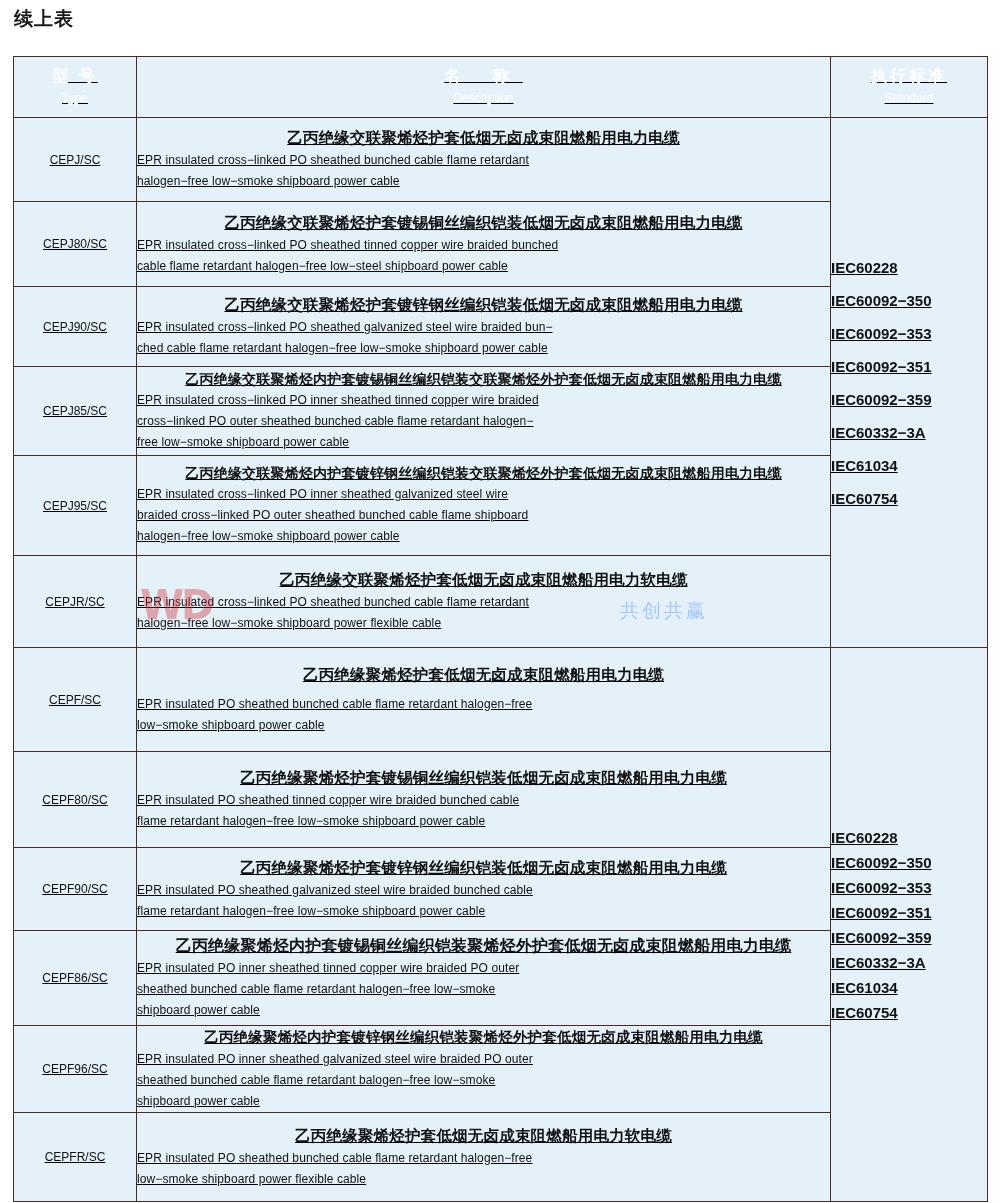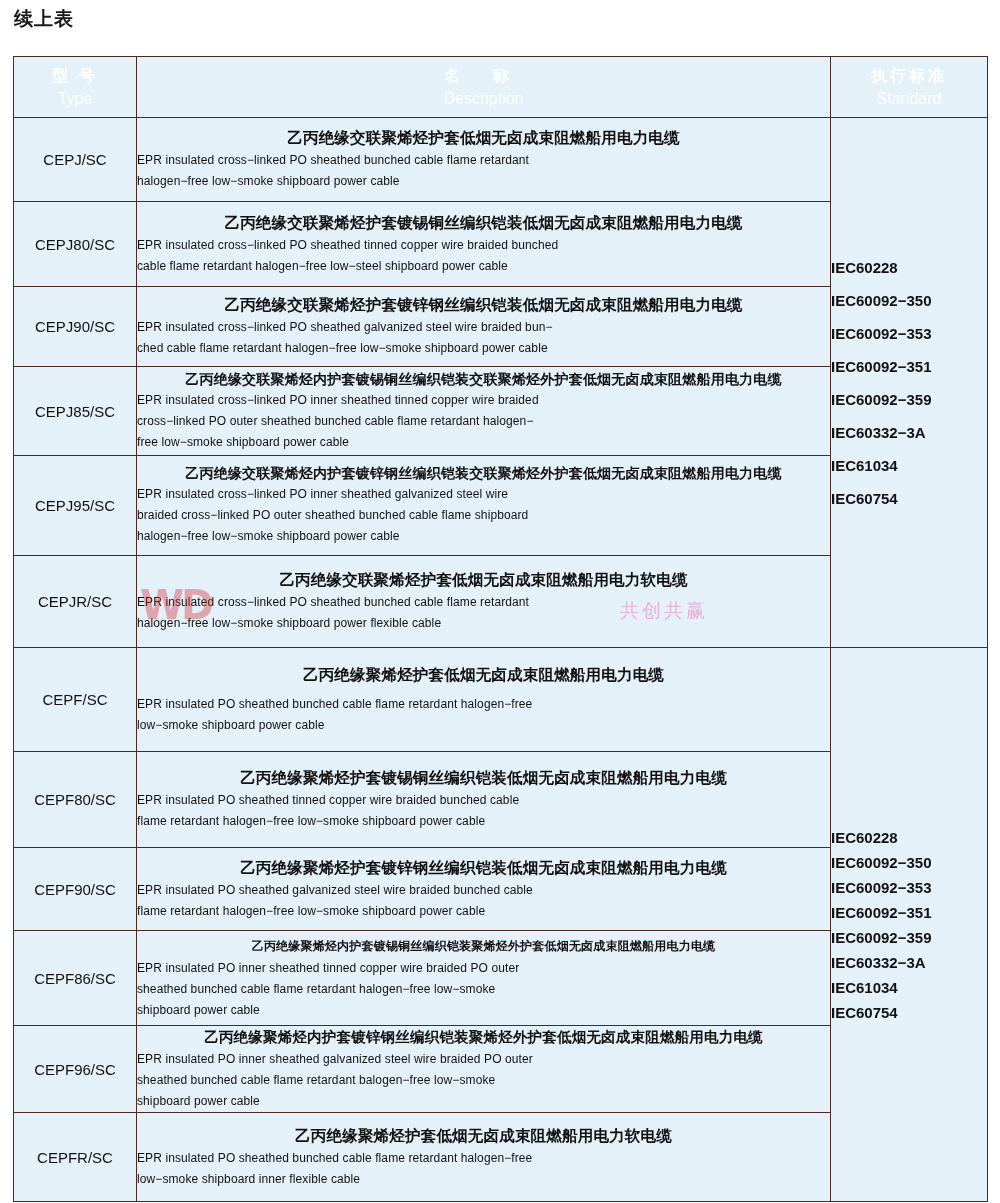--- a/index.html
+++ b/index.html
@@ -38,20 +38,21 @@
     left: 13px;
     top: 56px;
     width: 974px;
   }
 
   table.spec {
     border-collapse: collapse;
     width: 974px;
     table-layout: fixed;
     background: #fde047;
+    text-decoration: underline;
   }
 
   table.spec td, table.spec th {
     border: 1.5px solid #4a2a22;
     vertical-align: middle;
     padding: 0;
     background: #e4f1f9;
   }
 
   
@@ -69,28 +70,28 @@
   }
   thead th .cn {
     display: block;
     font-size: 16px;
     letter-spacing: 3px;
     line-height: 23px;
     font-weight: bold;
   }
   thead th .en {
     display: block;
-    font-size: 16px;
+    font-size: 12px;
     line-height: 23px;
   }
   thead th.desc-h .cn { letter-spacing: 14px; }
 
   td.type-cell {
     text-align: center;
-    font-size: 15px;
+    font-size: 12px;
     color: #111;
     letter-spacing: 0px;
     white-space: nowrap;
   }
 
   td.desc-cell {
     padding: 6px 4px 6px 12px;
     color: #111;
   }
   .cn-line {
@@ -152,21 +153,21 @@
     font-size: 36px;
     font-weight: bold;
     color: #c8303a;
     letter-spacing: 2px;
   }
   .wm-sub {
     position: absolute;
     left: 480px;
     top: 26px;
     font-size: 19px;
-    color: #ec4899;
+    color: #3b82f6;
     letter-spacing: 3px;
   }
 </style>
 </head>
 <body>
 
 <div class="page">
 
   <div class="page-title">续上表</div>
 
@@ -317,21 +318,21 @@
             <div class="en-block">
               <div class="en-line">EPR insulated PO sheathed galvanized steel wire braided bunched cable</div>
               <div class="en-line">flame retardant halogen−free low−smoke shipboard power cable</div>
             </div>
           </td>
         </tr>
 
         <tr style="height:95px">
           <td class="type-cell">CEPF86/SC</td>
           <td class="desc-cell">
-            <div class="cn-line" style="font-size:12px">乙丙绝缘聚烯烃内护套镀锡铜丝编织铠装聚烯烃外护套低烟无卤成束阻燃船用电力电缆</div>
+            <div class="cn-line" style="font-size:16px">乙丙绝缘聚烯烃内护套镀锡铜丝编织铠装聚烯烃外护套低烟无卤成束阻燃船用电力电缆</div>
             <div class="en-block">
               <div class="en-line">EPR insulated PO inner sheathed tinned copper wire braided PO outer</div>
               <div class="en-line">sheathed bunched cable flame retardant halogen−free low−smoke</div>
               <div class="en-line"> shipboard power cable</div>
             </div>
           </td>
         </tr>
 
         <tr style="height:84px">
           <td class="type-cell">CEPF96/SC</td>
@@ -344,21 +345,21 @@
             </div>
           </td>
         </tr>
 
         <tr style="height:89px">
           <td class="type-cell">CEPFR/SC</td>
           <td class="desc-cell">
             <div class="cn-line">乙丙绝缘聚烯烃护套低烟无卤成束阻燃船用电力软电缆</div>
             <div class="en-block">
               <div class="en-line">EPR insulated PO sheathed bunched cable flame retardant halogen−free</div>
-              <div class="en-line">low−smoke shipboard inner flexible cable</div>
+              <div class="en-line">low−smoke shipboard power flexible cable</div>
             </div>
           </td>
         </tr>
 
       </tbody>
     </table>
   </div>
 
   <div class="watermark">
     <span class="wm-mark">WD</span>

